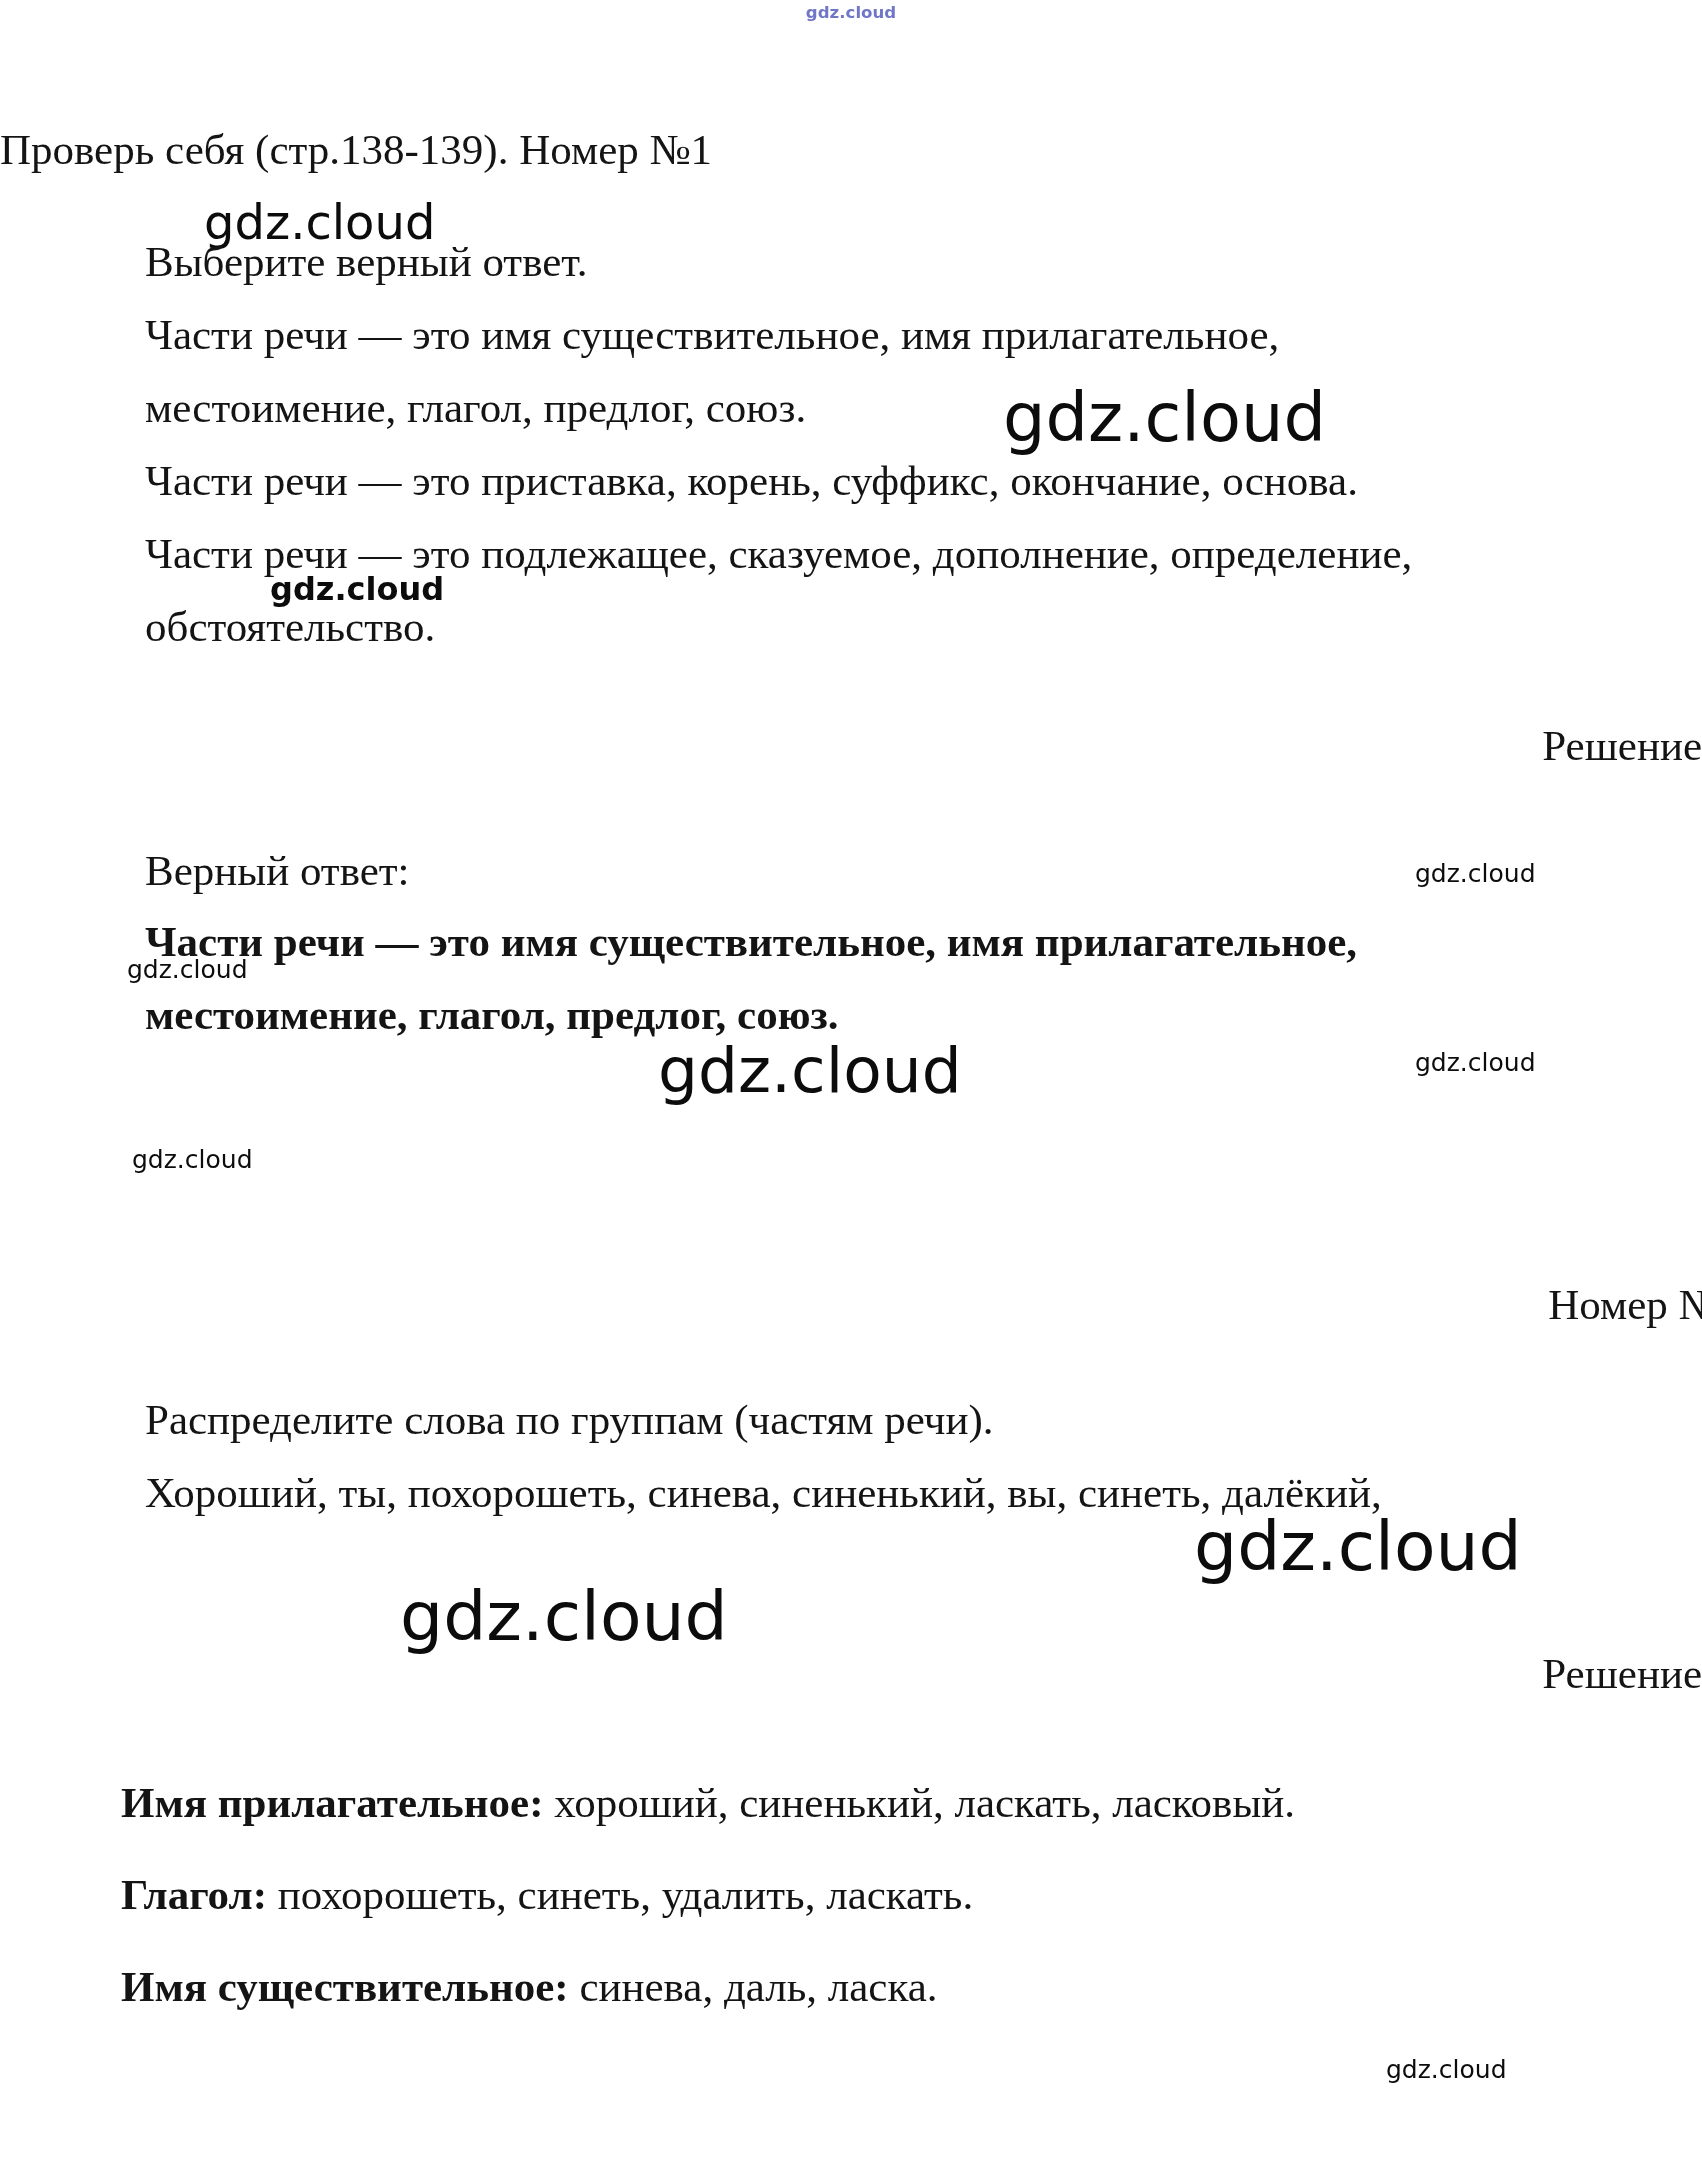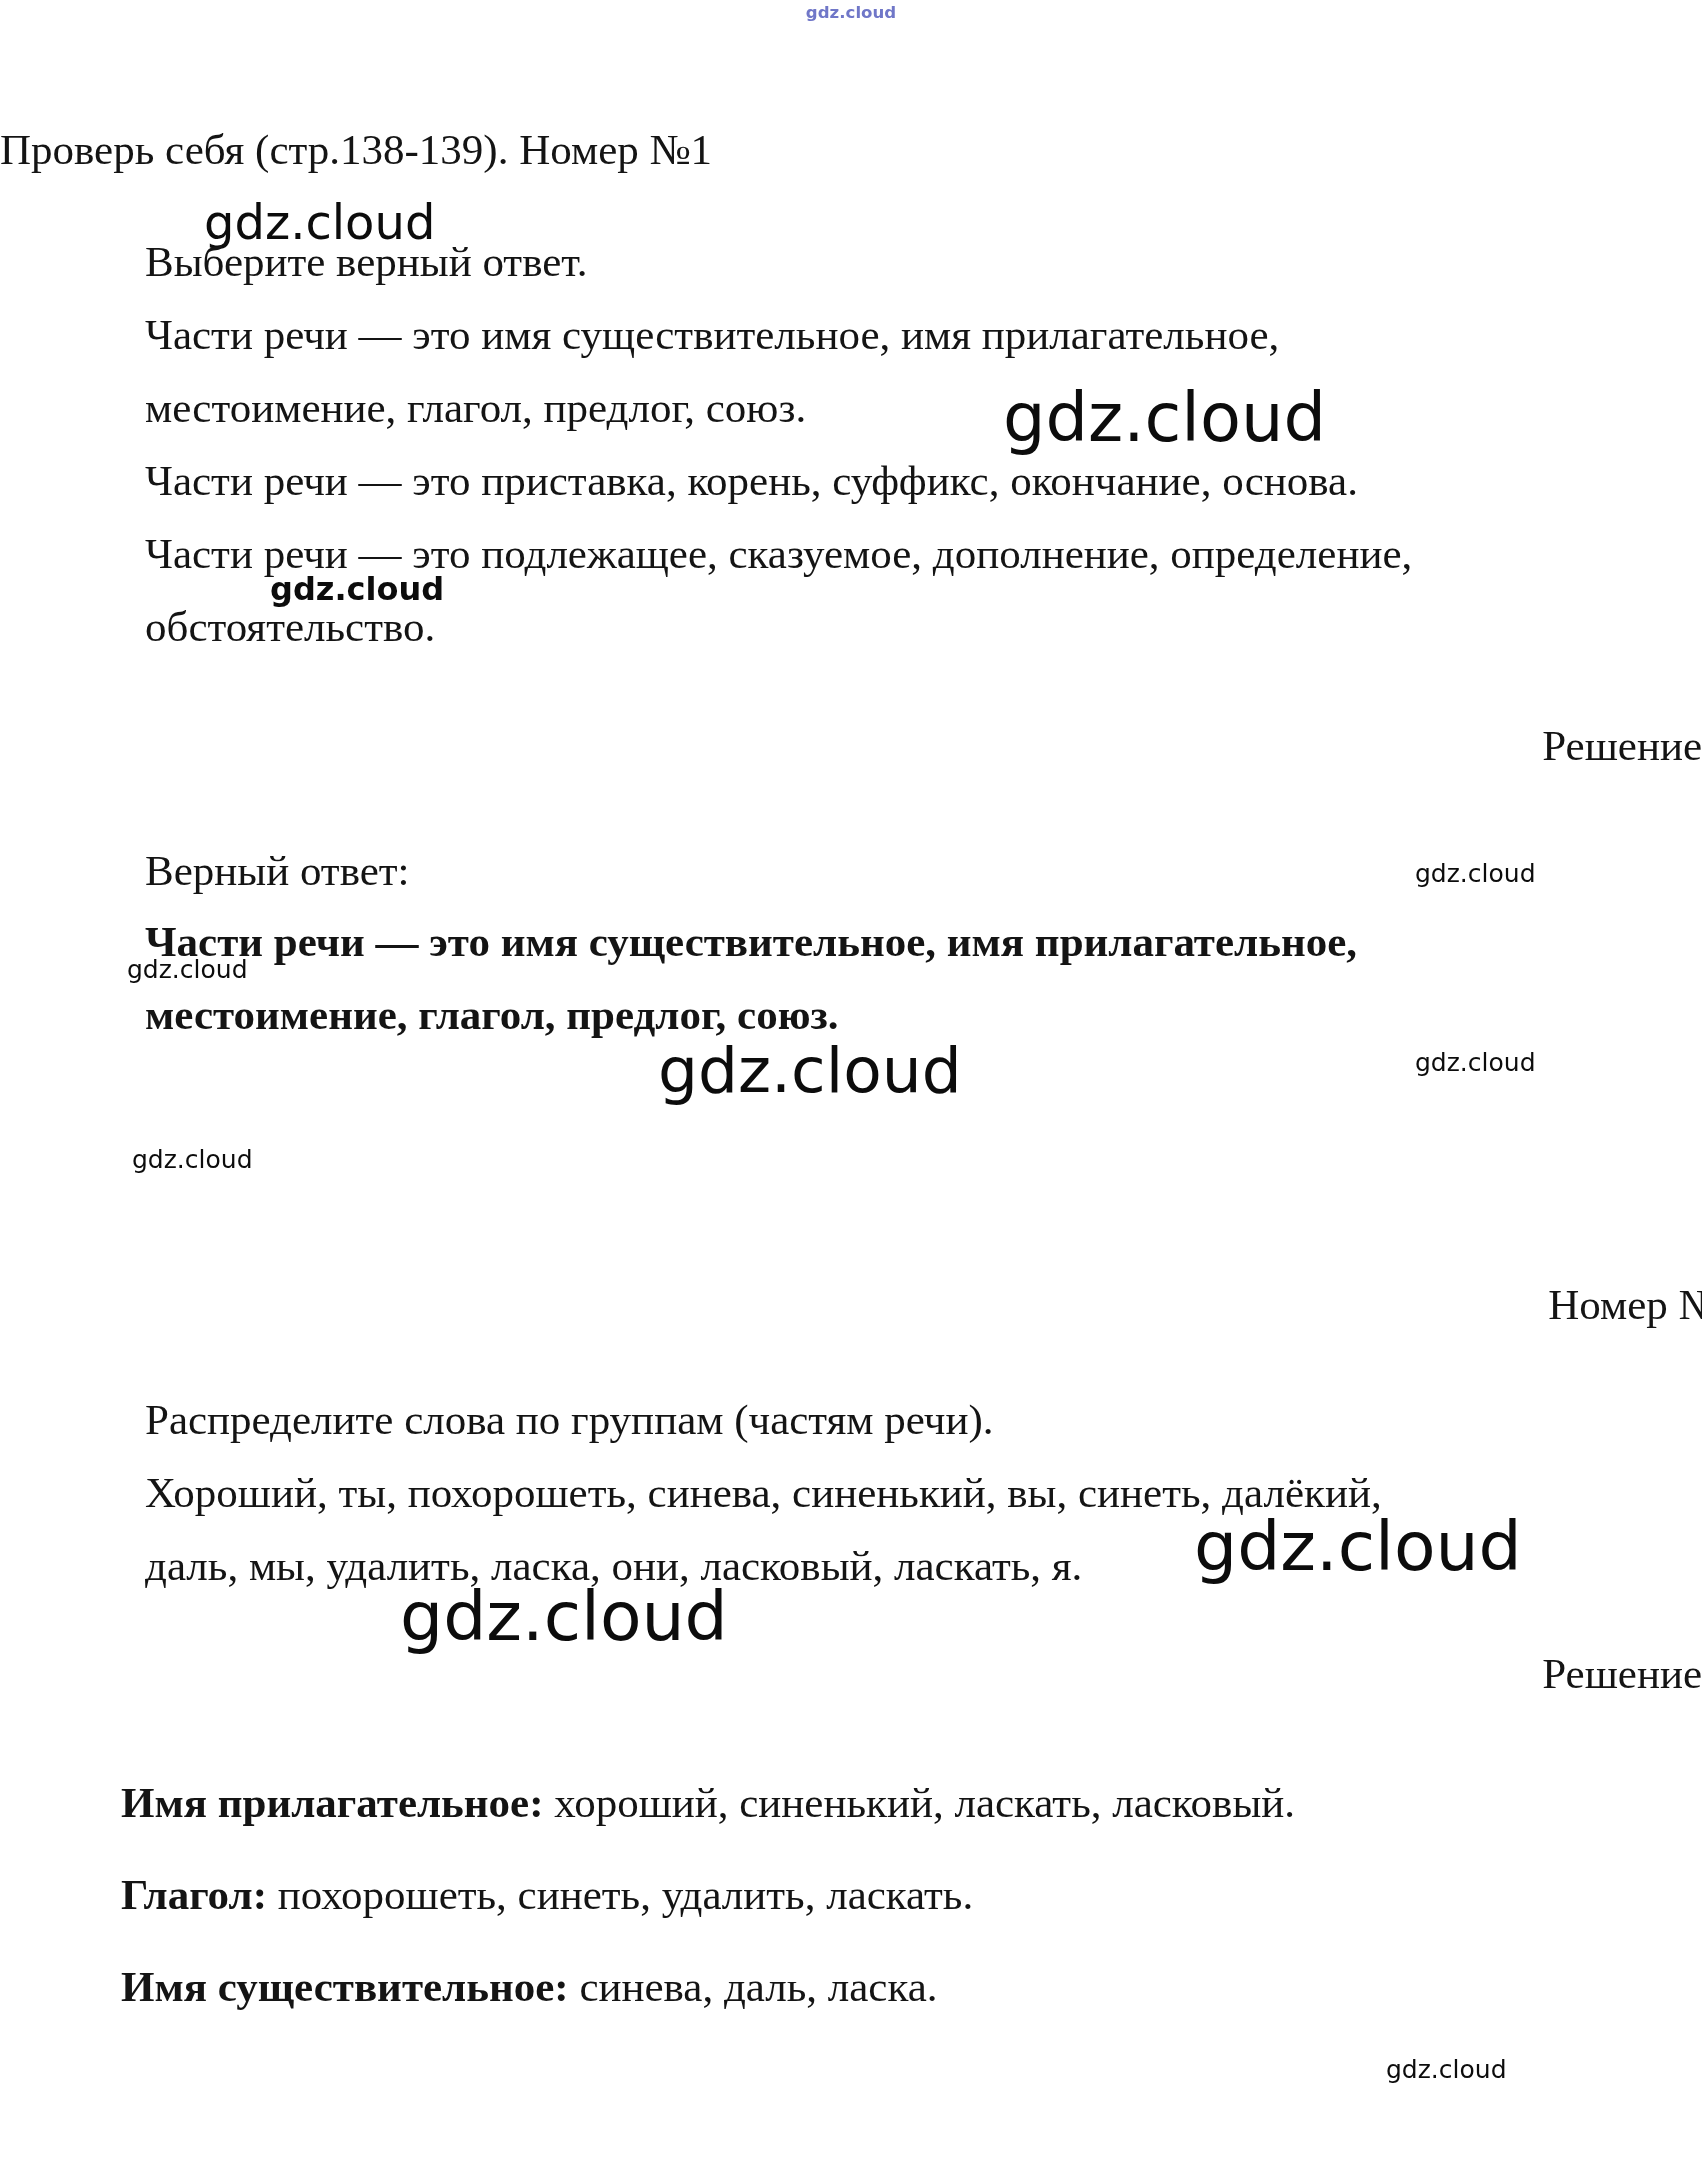--- a/index.html
+++ b/index.html
@@ -106,21 +106,20 @@
   <div class="abs textblock bold" style="top:905px;">
     <div class="line">Части речи — это имя существительное, имя прилагательное,</div>
     <div class="line">местоимение, глагол, предлог, союз.</div>
   </div>
 
   <div class="abs heading-center" style="top:1268px;padding-left:39px;">Номер №2</div>
 
   <div class="abs textblock" style="top:1383px;">
     <div class="line">Распределите слова по группам (частям речи).</div>
     <div class="line">Хороший, ты, похорошеть, синева, синенький, вы, синеть, далёкий,</div>
-    <div class="line">даль, мы, удалить, ласка, они, ласковый, ласкать, я.</div>
   </div>
 
   <div class="abs heading-center" style="top:1637px;">Решение</div>
 
   <div class="abs groups" style="top:1757px;">
     <div class="line">
       <span class="group-label">Имя прилагательное:</span><span> хороший, синенький, ласкать, ласковый.</span>
     </div>
     <div class="line">
       <span class="group-label">Глагол:</span><span> похорошеть, синеть, удалить, ласкать.</span>

